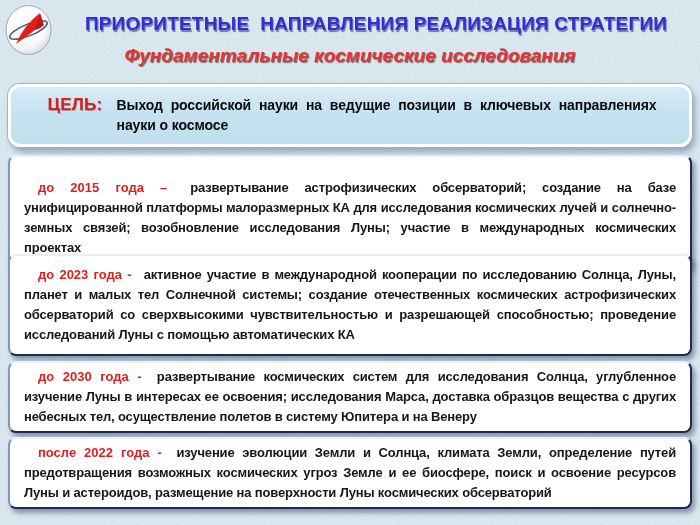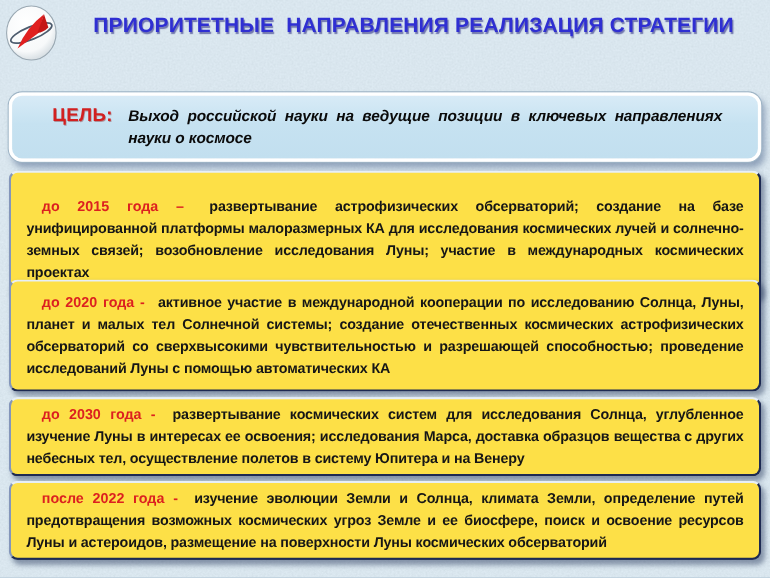--- a/index.html
+++ b/index.html
@@ -35,27 +35,27 @@
     display:flex;align-items:flex-start;justify-content:center;
   }
   .goal-label{
     flex:none;font-weight:bold;font-size:17px;line-height:20px;color:#d22020;
     margin-right:14px;text-shadow:.7px .7px 0 rgba(130,30,30,.4);
     letter-spacing:.3px;
   }
   .goal-text{
     margin:0;max-width:540px;
     font-weight:bold;font-size:14px;line-height:20px;color:#0a0a0a;
-    text-align:justify;letter-spacing:-.1px;font-style:italic;
+    text-align:justify;letter-spacing:-.1px;
   }
 
   
   .box{
     left:8px;right:8px;
-    background:#fde047;
+    background:#ffffff;
     border:2px solid;
     border-color:#e7eff7 #1d2a52 #1d2a52 #8496ba;
     border-radius:8px;
     box-shadow:3px 4px 5px rgba(48,65,100,.5);
     padding:6px 14px;
   }
   .box p{
     margin:0;font-weight:bold;font-size:13px;line-height:20px;color:#161616;
     text-align:justify;text-indent:14px;letter-spacing:-.15px;
   }
@@ -94,32 +94,33 @@
       </radialGradient>
     </defs>
     <ellipse cx="23.5" cy="26" rx="22.5" ry="24.5" fill="url(#ball)" stroke="#9aa8b2" stroke-width="1"></ellipse>
     <ellipse cx="23.5" cy="26" rx="20" ry="5.8" fill="none" stroke="#4d5c6e" stroke-width="1.6" transform="rotate(-22 23.5 26)"></ellipse>
     <path d="M11 40 Q19 21 35 9 L30 26 Z" fill="#e01f1f"></path>
     <path d="M29 26 L35 9 L39 21 Q34.5 25.5 29 26 Z" fill="#c51616"></path>
   </svg>
 
   <div class="layer title">ПРИОРИТЕТНЫЕ  НАПРАВЛЕНИЯ РЕАЛИЗАЦИЯ СТРАТЕГИИ</div>
 
+  <div class="layer subtitle">Фундаментальные космические исследования</div>
 
   <div class="layer goal-box">
     <span class="goal-label">ЦЕЛЬ:</span>
     <p class="goal-text">Выход российской науки на ведущие позиции в ключевых направлениях науки о космосе</p>
   </div>
 
   <div class="layer box box1">
     <p><span class="period">до 2015 года –</span> <span>развертывание астрофизических обсерваторий; создание на базе унифицированной платформы малоразмерных КА для исследования космических лучей и солнечно-земных связей; возобновление исследования Луны; участие в международных космических проектах</span></p>
   </div>
 
   <div class="layer box box2">
-    <p><span class="period">до 2020 года -</span> <span>активное участие в международной кооперации по исследованию Солнца, Луны, планет и малых тел Солнечной системы; создание отечественных космических астрофизических обсерваторий со сверхвысокими чувствительностью и разрешающей способностью; проведение исследований Луны с помощью автоматических КА</span></p>
+    <p><span class="period">до 2023 года -</span> <span>активное участие в международной кооперации по исследованию Солнца, Луны, планет и малых тел Солнечной системы; создание отечественных космических астрофизических обсерваторий со сверхвысокими чувствительностью и разрешающей способностью; проведение исследований Луны с помощью автоматических КА</span></p>
   </div>
 
   <div class="layer box box3">
     <p><span class="period">до 2030 года -</span> <span>развертывание космических систем для исследования Солнца, углубленное изучение Луны в интересах ее освоения; исследования Марса, доставка образцов вещества с других небесных тел, осуществление полетов в систему Юпитера и на Венеру</span></p>
   </div>
 
   <div class="layer box box4">
     <p><span class="period">после 2022 года -</span> <span>изучение эволюции Земли и Солнца, климата Земли, определение путей предотвращения возможных космических угроз Земле и ее биосфере, поиск и освоение ресурсов Луны и астероидов, размещение на поверхности Луны космических обсерваторий</span></p>
   </div>
 

